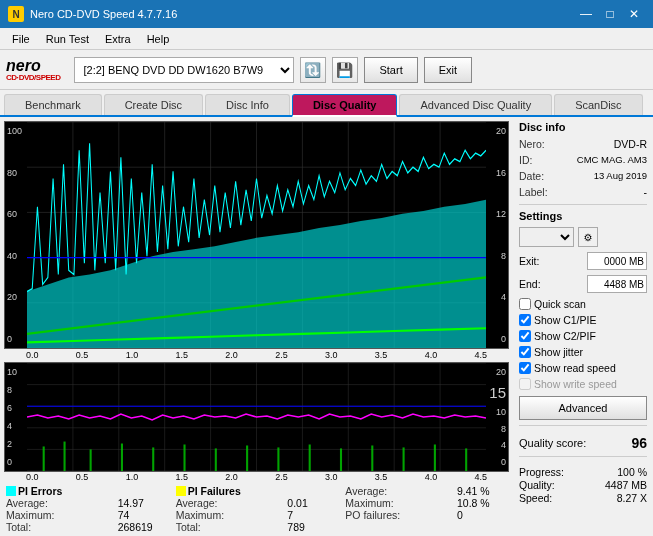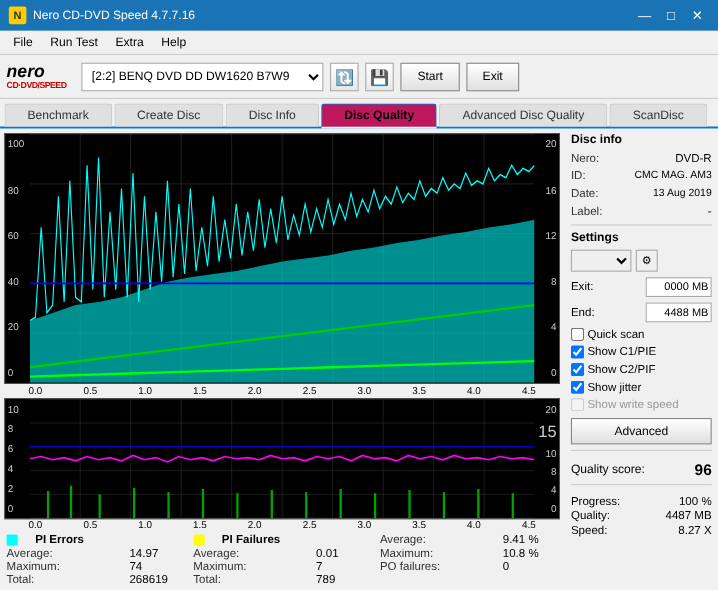--- a/index.html
+++ b/index.html
@@ -56,21 +56,21 @@
 
     .quality-score-row { display: flex; justify-content: space-between; align-items: center; margin-top: 4px; font-size: 11px; }
     .quality-score-value { font-size: 14px; font-weight: bold; color: #000; }
 
     .progress-section { margin-top: 4px; font-size: 10.5px; }
     .progress-row { display: flex; justify-content: space-between; margin-bottom: 1px; }
 
     
     .stats-row { display: flex; gap: 0; background: #f0f0f0; padding: 3px 0 0; }
     .stat-group { flex: 1; }
-    .stat-title { font-weight: bold; font-size: 10.5px; display: flex; align-items: center; gap: 16px; }
+    .stat-title { font-weight: bold; font-size: 10.5px; display: flex; align-items: center; gap: 2px; }
     .stat-color-box { width: 10px; height: 10px; display: inline-block; }
     .stat-line { display: flex; justify-content: space-between; font-size: 10.5px; }
     .stat-key { color: #333; }
     .stat-val { color: #000; font-weight: normal; min-width: 50px; }
 
     .separator { height: 1px; background: #ccc; margin: 2px 0; }
   </style>
 </head>
 <body>
 
@@ -367,20 +367,24 @@
     </div>
     <div class="checkbox-row">
       <input type="checkbox" checked="" style="">
       <label>Show C2/PIF</label>
     </div>
     <div class="checkbox-row">
       <input type="checkbox" checked="" style="">
       <label>Show jitter</label>
     </div>
     <div class="checkbox-row">
+      <input type="checkbox" checked="" style="">
+      <label>Show read speed</label>
+    </div>
+    <div class="checkbox-row">
       <input type="checkbox" disabled="" style="">
       <label style="color:#999;">Show write speed</label>
     </div>
     <button class="advanced-btn">Advanced</button>
 
     <div class="separator"></div>
 
     <div class="quality-score-row">
       <span>Quality score:</span>
       <span class="quality-score-value">96</span>

